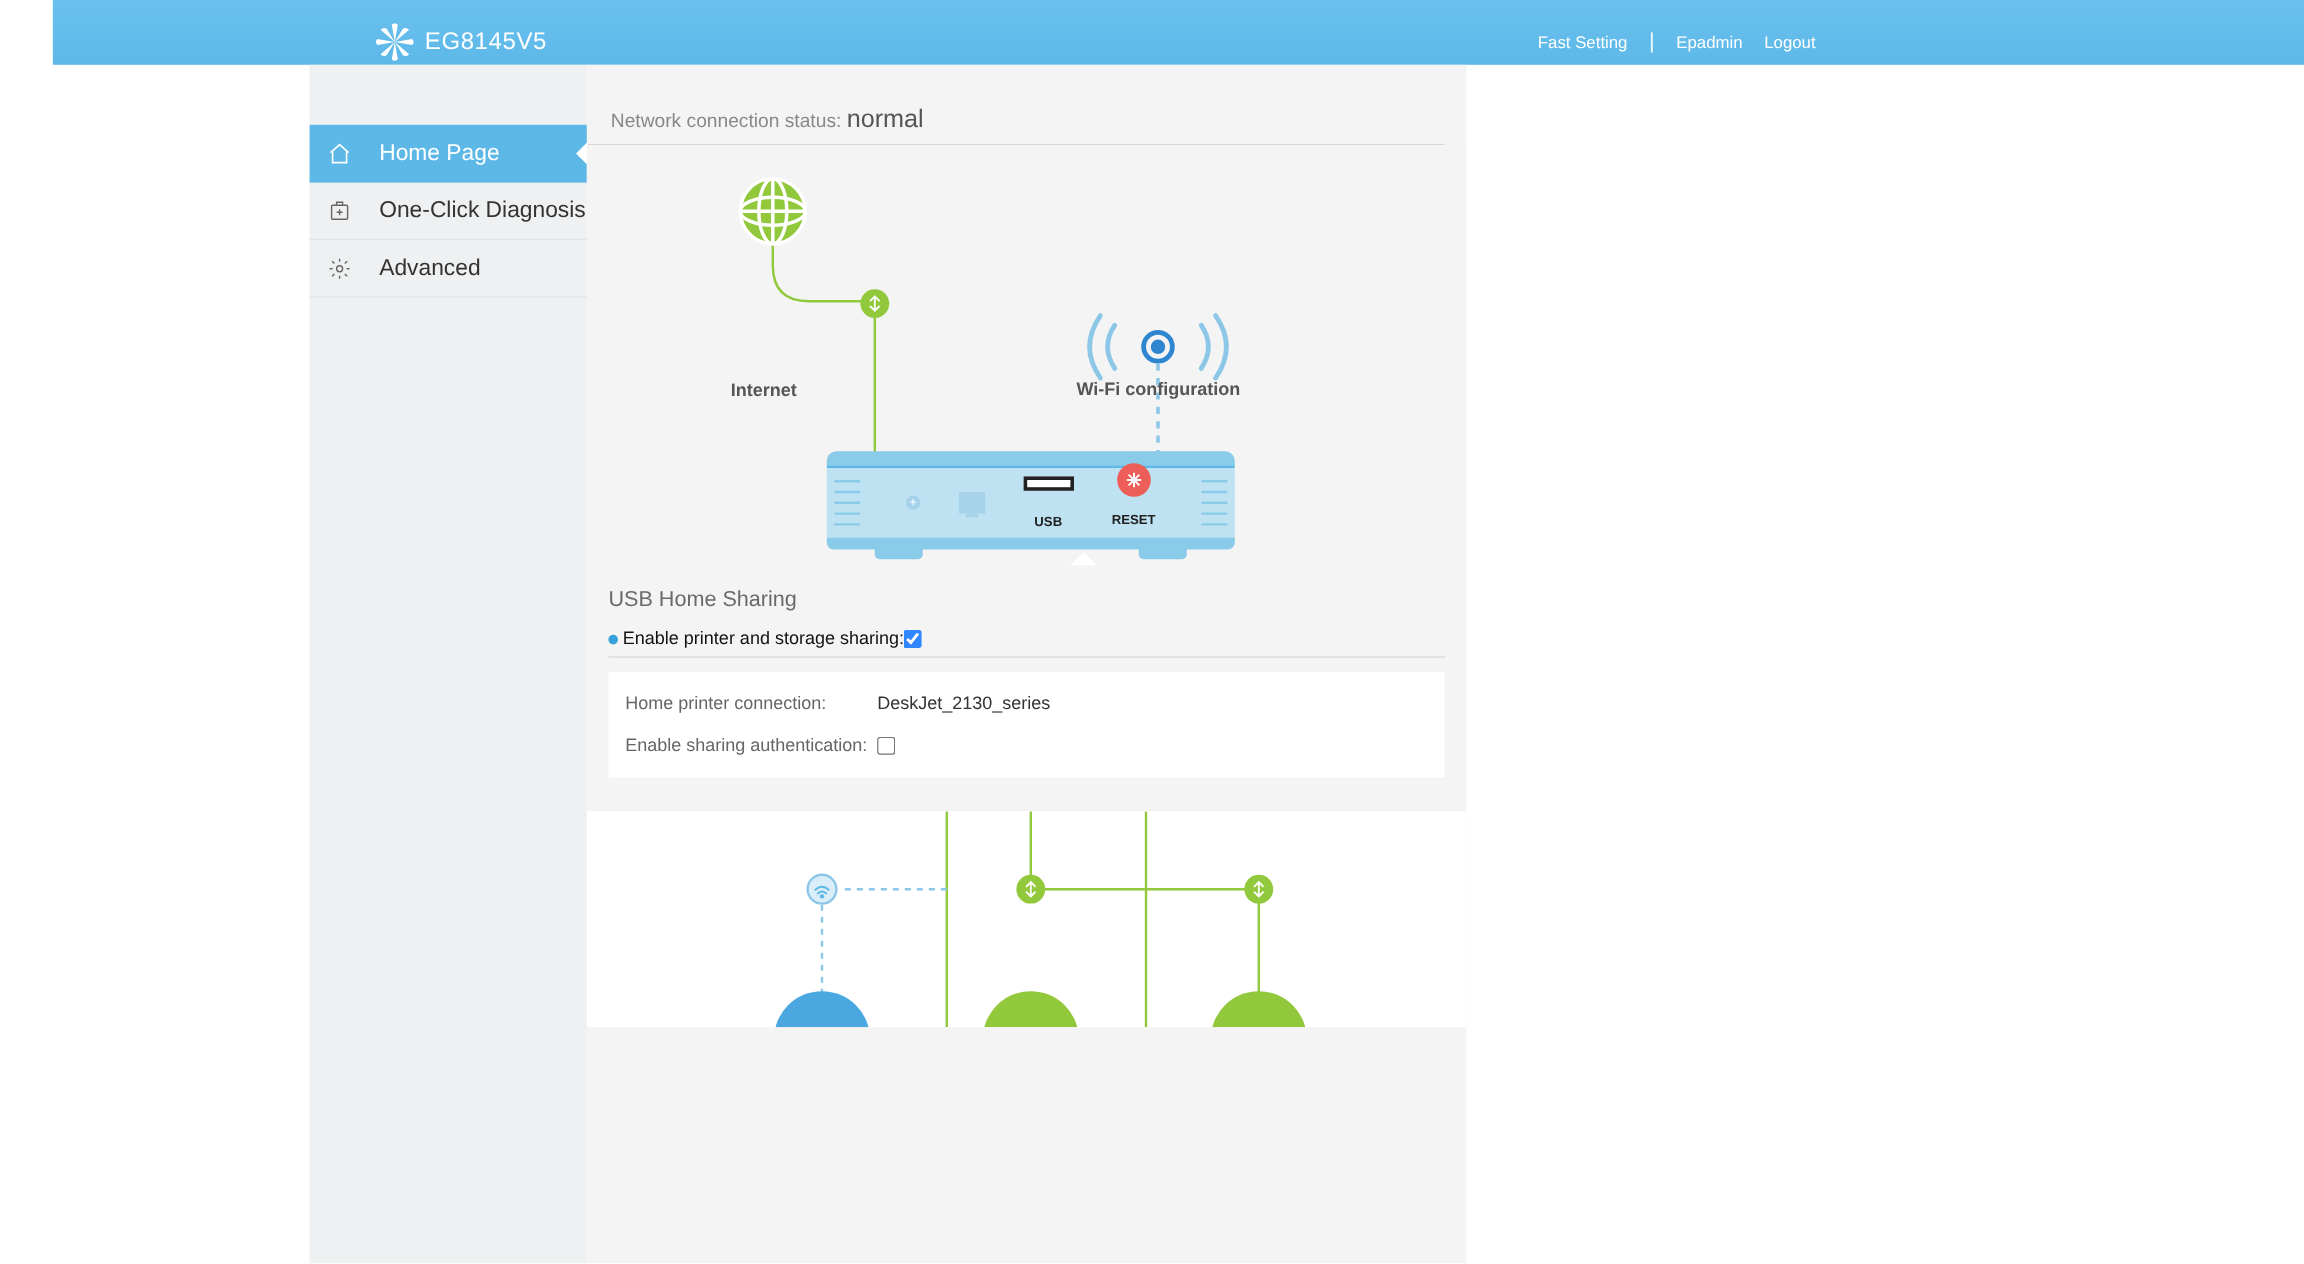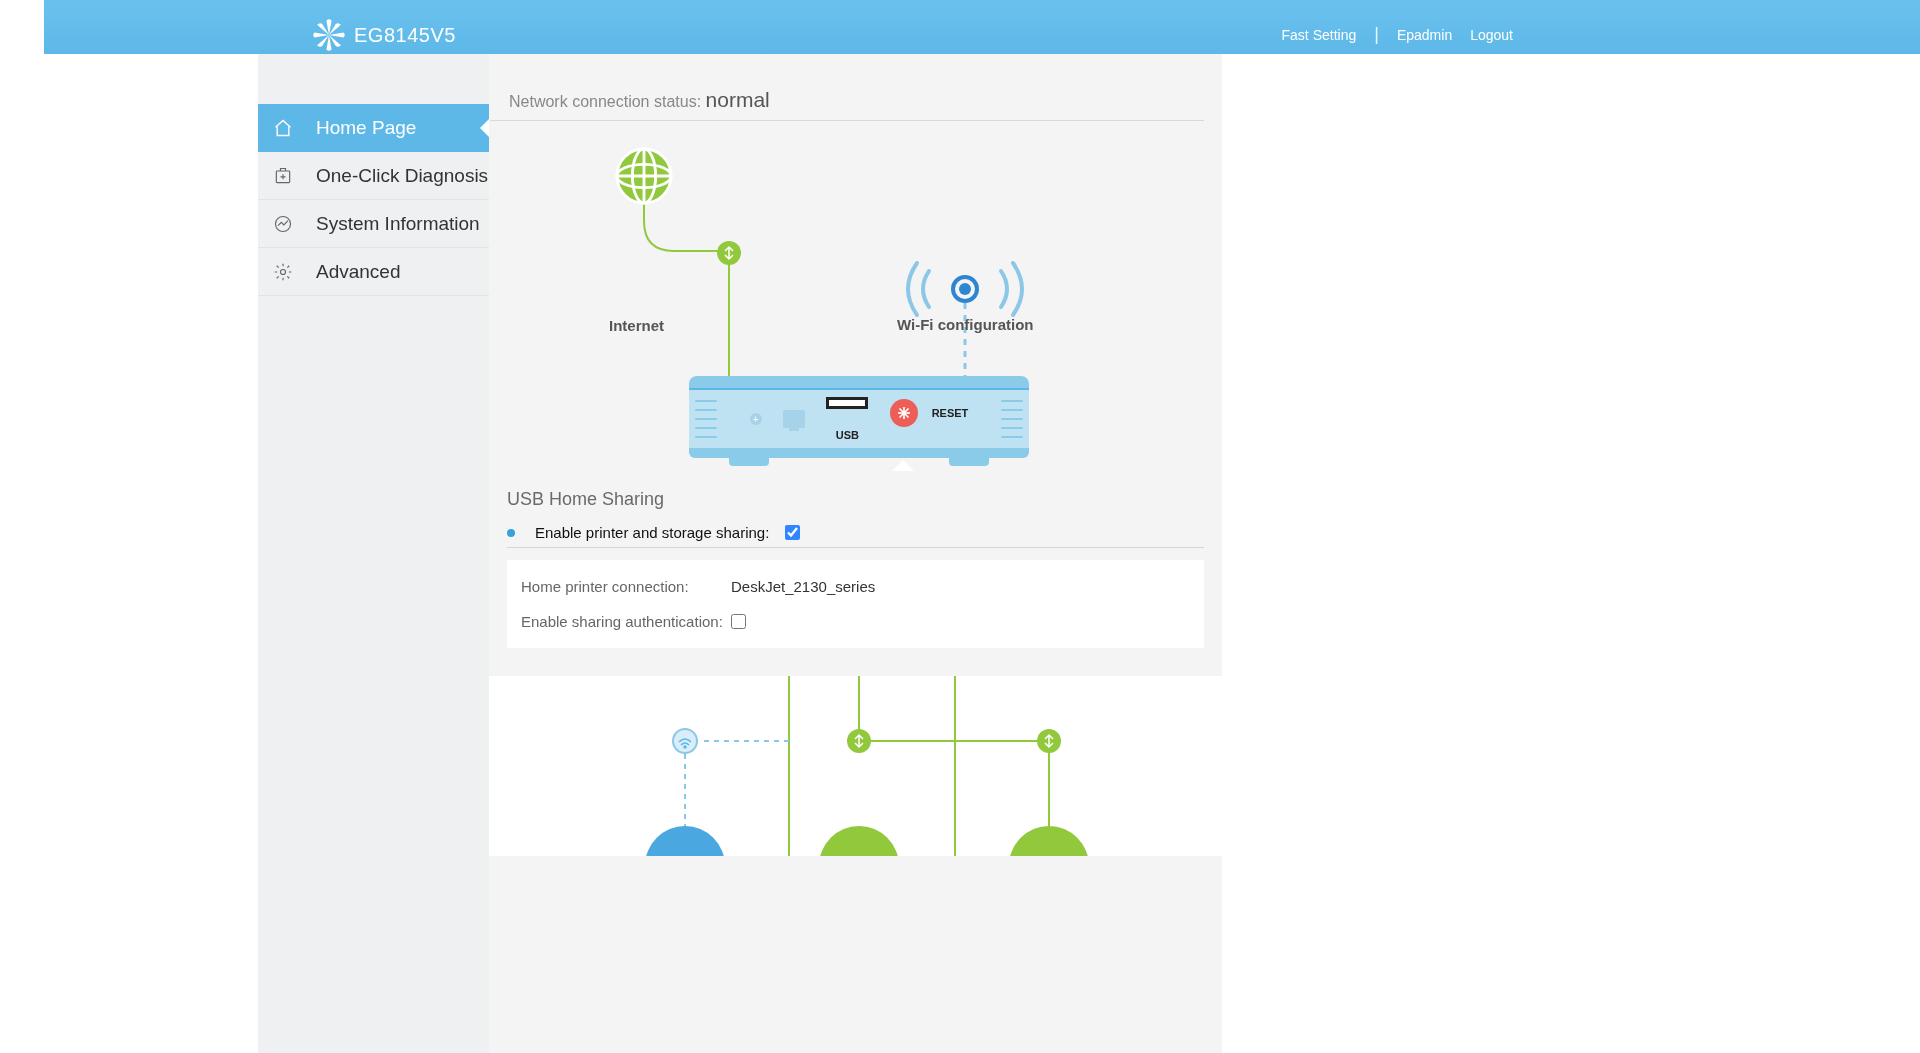--- a/index.html
+++ b/index.html
@@ -151,41 +151,41 @@
   .vent-l,.vent-r{position:absolute;top:6px;bottom:6px;width:22px;display:flex;flex-direction:column;justify-content:space-around;}
   .vent-l{left:6px}.vent-r{right:6px}
   .vent-l span,.vent-r span{height:2px;background:#8bcbea;border-radius:1px;}
   .router-ports{position:absolute;left:50px;right:50px;top:0;bottom:0;display:flex;align-items:center;justify-content:space-around;}
   .port-dot{width:12px;height:12px;border-radius:50%;background:#a6d3ea;display:flex;align-items:center;justify-content:center;color:#fff;font-size:10px;}
   .port-lan{width:22px;height:18px;background:#a6d3ea;border-radius:2px 2px 0 0;position:relative;}
   .port-lan::after{content:"";position:absolute;bottom:-3px;left:6px;width:10px;height:3px;background:#a6d3ea;}
   .port-usb{display:flex;flex-direction:column;align-items:center;gap:20px;}
   .port-usb .slot{width:42px;height:12px;border:3px solid #222;background:#fff;}
   .port-usb .lbl,.port-reset .lbl{font-size:11px;color:#222;font-weight:600;}
-  .port-reset{display:flex;flex-direction:row;align-items:center;gap:14px;position:relative;top:-6px;}
+  .port-reset{display:flex;flex-direction:column;align-items:center;gap:14px;position:relative;top:-6px;}
   .reset-btn{width:28px;height:28px;border-radius:50%;background:#ec5e57;display:flex;align-items:center;justify-content:center;}
   
 
   .pointer-up{
     position:absolute; left:402px; bottom:-1px;
     width:0;height:0;border-left:12px solid transparent;border-right:12px solid transparent;border-bottom:12px solid #fff;
   }
 
   .usb-section{
     background:#f4f4f4;
     padding: 18px 18px 28px 18px;
   }
   .usb-section h3{
     font-weight:normal;
     color:#6a6a6a;
     font-size:18px;
     margin-bottom:14px;
   }
   .enable-row{
-    display:flex;align-items:center;gap:16px;
+    display:flex;align-items:center;gap:0;
     padding-bottom:6px;
     border-bottom:1px solid #d6d6d6;
     font-size:15px;
     color:#111;
   }
   .enable-row .dot{width:8px;height:8px;border-radius:50%;background:#39a0da;display:inline-block;margin-right:4px;}
   .panel{
     background:#fff;
     margin-top:12px;
     padding:18px 14px;
@@ -249,29 +249,20 @@
       <span class="side-icon">
         <svg width="20" height="20" viewBox="0 0 24 24" fill="none" stroke="#666" stroke-width="1.4">
             <rect x="4" y="6" width="16" height="14" rx="1"></rect>
             <path d="M9 6 V3 H15 V6"></path>
             <path d="M12 10 V16 M9 13 H15"></path>
           </svg>
       </span>
       <span>One-Click Diagnosis</span>
     </div>
 
-    <div class="side-item">
-      <span class="side-icon">
-        <svg width="20" height="20" viewBox="0 0 24 24" fill="none" stroke="#666" stroke-width="1.4">
-            <circle cx="12" cy="12" r="9"></circle>
-            <path d="M6 14 L10 10 L13 13 L18 8"></path>
-          </svg>
-      </span>
-      <span>System Information</span>
-    </div>
 
     <div class="side-item">
       <span class="side-icon">
         <svg width="20" height="20" viewBox="0 0 24 24" fill="none" stroke="#666" stroke-width="1.4">
             <circle cx="12" cy="12" r="3"></circle>
             <path d="M12 2 V5 M12 19 V22 M2 12 H5 M19 12 H22 M4.5 4.5 L6.8 6.8 M17.2 17.2 L19.5 19.5 M19.5 4.5 L17.2 6.8 M6.8 17.2 L4.5 19.5"></path>
           </svg>
       </span>
       <span>Advanced</span>
     </div>

